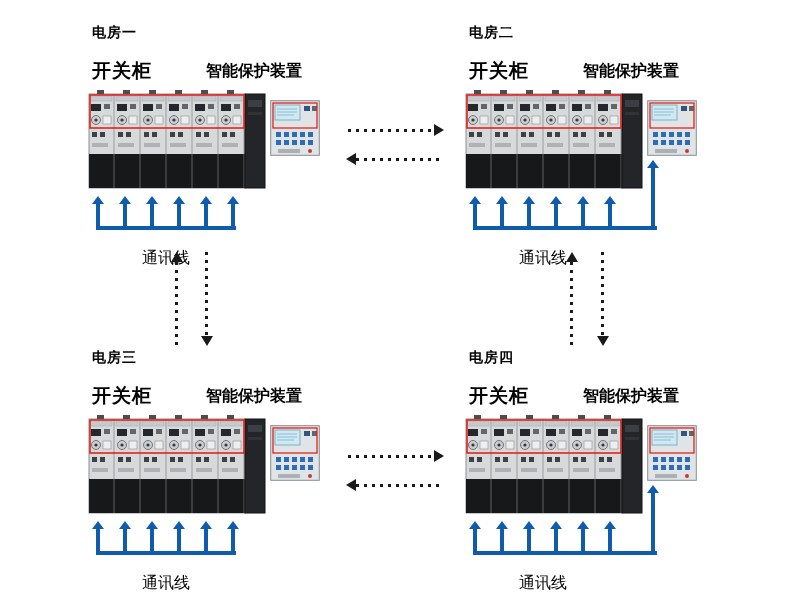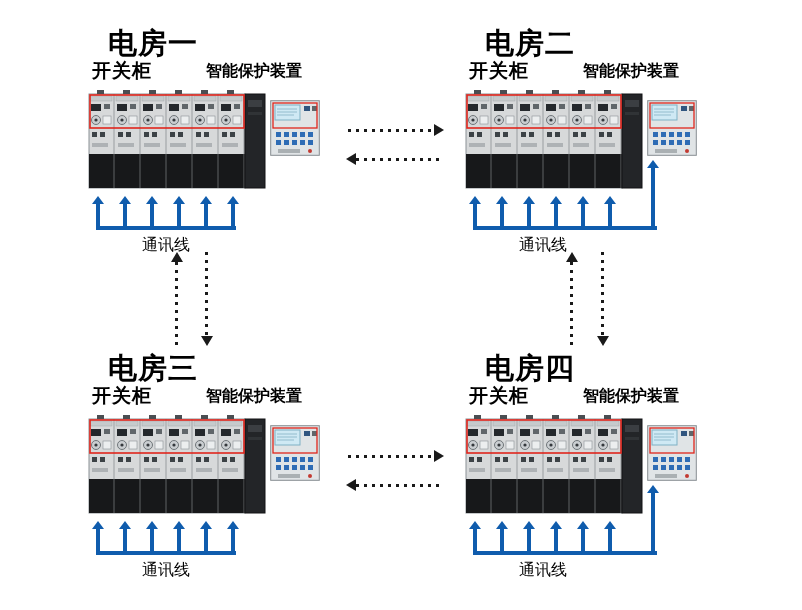--- a/index.html
+++ b/index.html
@@ -8,39 +8,39 @@
     width:802px;height:610px;
     background:#ffffff;
     font-family:"Liberation Sans", sans-serif;
     color:#000;
     overflow:hidden;
   }
   .defs-svg{position:absolute;width:0;height:0;}
   .room{position:absolute;width:375px;height:325px;}
   .q1{left:0;top:0}.q2{left:377px;top:0}.q3{left:0;top:325px}.q4{left:377px;top:325px}
 
-  .room-title{position:absolute;left:108px;top:24px;font-size:29px;font-weight:bold;letter-spacing:1px;}
+  .room-title{position:absolute;left:92px;top:24px;font-size:14px;font-weight:bold;letter-spacing:1px;}
   .switch-label{position:absolute;left:92px;top:58px;font-size:19px;font-weight:bold;letter-spacing:1px;}
   .device-label{position:absolute;left:206px;top:61px;font-size:16px;font-weight:bold;}
   .cabinets{position:absolute;left:88px;top:86px;width:178px;height:110px;}
   .device{position:absolute;left:270px;top:100px;width:50px;height:56px;}
 
   
   .comm{position:absolute;left:96px;top:196px;width:140px;height:34px;}
   .room.right .comm{width:184px;}
   .hline{position:absolute;left:0;right:0;bottom:0;height:4px;background:#0f5cad;}
   .varrow{position:absolute;top:8px;bottom:2px;width:4px;background:#0f5cad;}
   .varrow::before{
     content:"";position:absolute;top:-8px;left:-4px;width:0;height:0;
     border-left:6px solid transparent;border-right:6px solid transparent;
     border-bottom:8px solid #0f5cad;
   }
   .a1{left:0}.a2{left:27px}.a3{left:54px}.a4{left:81px}.a5{left:108px}.a6{left:135px}
   .varrow.tall{left:178px;top:-28px;}
-  .comm-label{position:absolute;left:96px;top:235px;width:140px;text-align:center;font-size:16px;}
+  .comm-label{position:absolute;left:96px;top:248px;width:140px;text-align:center;font-size:16px;}
 
   
   .dot-h{position:absolute;height:3px;background:repeating-linear-gradient(90deg,#1a1a1a 0 3px,transparent 3px 8px);}
   .dot-v{position:absolute;width:3px;background:repeating-linear-gradient(180deg,#1a1a1a 0 3px,transparent 3px 8px);}
   .tri{position:absolute;width:0;height:0;}
   .tri.r{border-top:6px solid transparent;border-bottom:6px solid transparent;border-left:10px solid #1a1a1a;}
   .tri.l{border-top:6px solid transparent;border-bottom:6px solid transparent;border-right:10px solid #1a1a1a;}
   .tri.u{border-left:6px solid transparent;border-right:6px solid transparent;border-bottom:10px solid #1a1a1a;}
   .tri.d{border-left:6px solid transparent;border-right:6px solid transparent;border-top:10px solid #1a1a1a;}
 </style>

